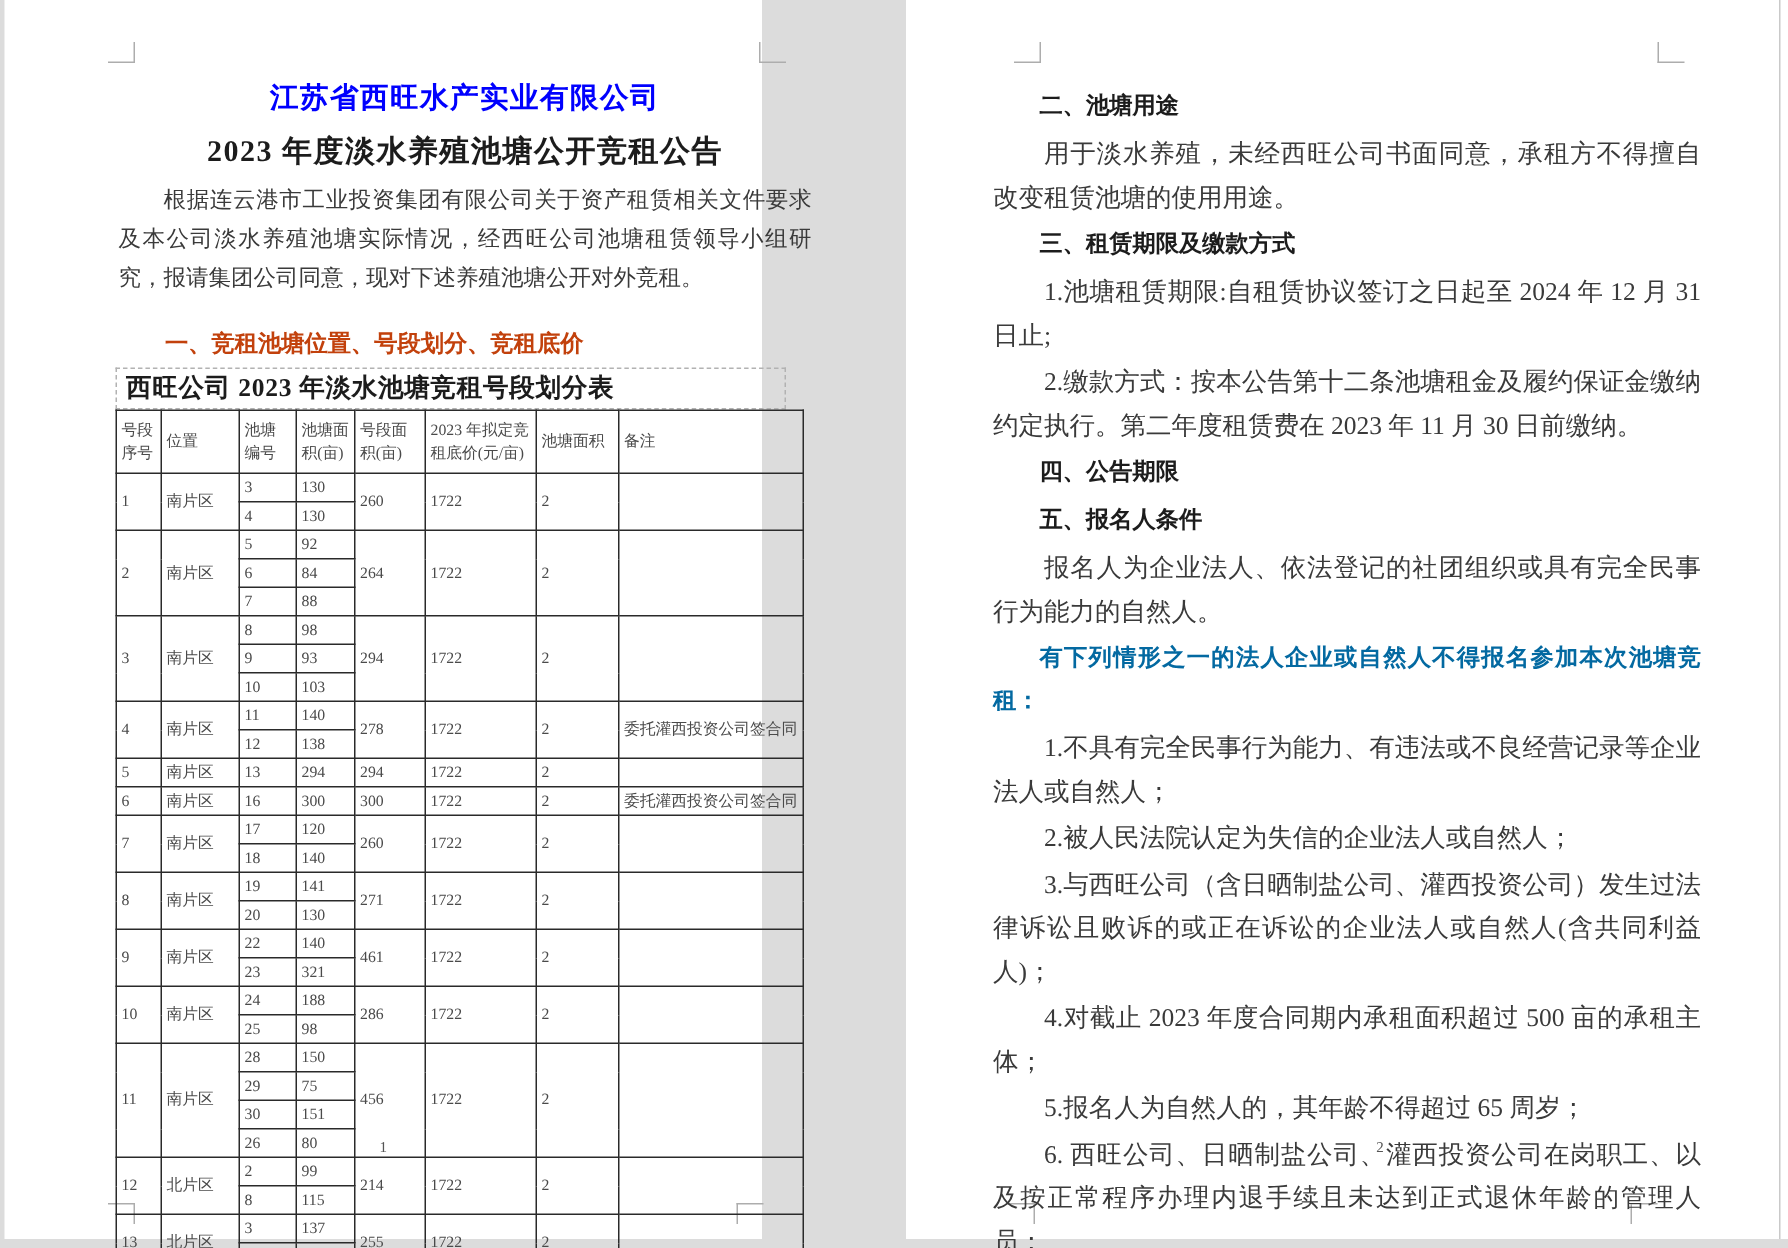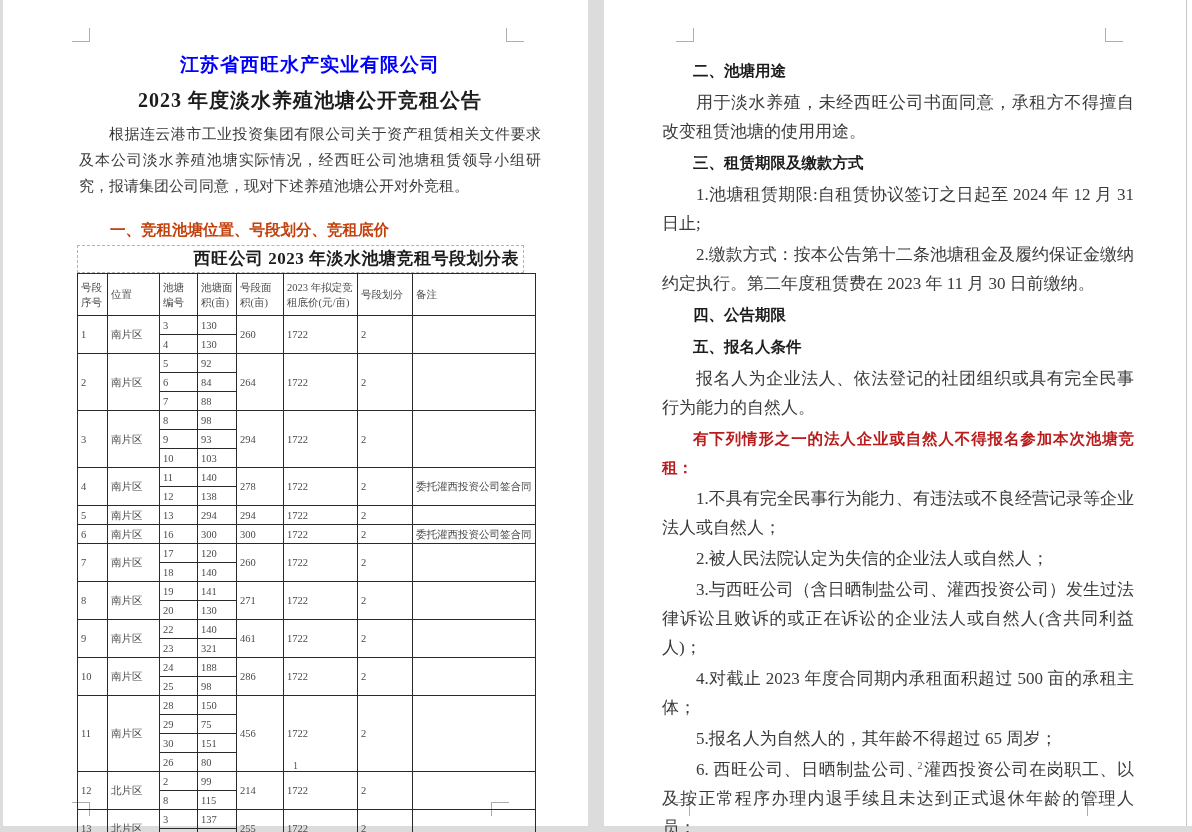--- a/index.html
+++ b/index.html
@@ -6,21 +6,21 @@
   html,body { width:1192px; height:832px; overflow:hidden; }
   body {
     background:#dcdcdc;
     font-family:"Liberation Serif","DejaVu Serif",serif;
     color:#2e2e2e;
     position:relative;
   }
   .page {
     position:absolute; top:0; height:826px; background:#ffffff;
   }
-  .page-left  { left:3px;   width:585px; }
+  .page-left  { left:3px;   width:505px; }
   .page-right { left:604px; width:632px; }
   .right-edge-line { position:absolute; top:0; left:1186px; width:1px; height:826px; background:#c9c9c9; }
 
   
   .crop { position:absolute; width:18px; height:14px; }
   .crop.tl { border-right:1px solid #adadad; border-bottom:1px solid #adadad; }
   .crop.tr { border-left:1px solid #adadad;  border-bottom:1px solid #adadad; }
   .crop.bl { border-right:1px solid #adadad; border-top:1px solid #adadad; }
   .crop.br { border-left:1px solid #adadad;  border-top:1px solid #adadad; }
 
@@ -39,21 +39,21 @@
     font-size:15px; line-height:26px; text-align:justify; text-indent:2em;
     color:#3a3a3a; margin-bottom:18px;
   }
   .sec-heading {
     font-size:15.5px; font-weight:bold; text-indent:2em; line-height:25px;
     color:#c2410c; margin-bottom:3px;
   }
   .table-title-frame {
     border:1px dashed #b2b2b2; width:447px; padding:1px 4px 2px 6px; margin-left:-2px;
   }
-  .table-title { font-size:17px; font-weight:bold; color:#1c1c1c; letter-spacing:0.5px;text-align:right; }
+  .table-title { font-size:17px; font-weight:bold; color:#1c1c1c; letter-spacing:0.5px; }
 
   table.rent {
     border-collapse:collapse; table-layout:fixed; width:458px; margin-left:-2px;
     font-size:10.5px; color:#4a4a4a;
   }
   table.rent th, table.rent td {
     border:1px solid #2a2a2a; padding:1px 3px; vertical-align:middle;
     text-align:left; line-height:15px; overflow:hidden; word-break:break-all;
   }
   table.rent thead th { font-weight:normal; height:42px; color:#4a4a4a; }
@@ -65,21 +65,21 @@
   .block-heading {
     font-size:15.5px; font-weight:bold; text-indent:2em; line-height:29px;
     color:#1c1c1c; margin-bottom:3px;
   }
   .block-para {
     font-size:17px; line-height:29px; text-align:justify; text-indent:2em;
     color:#3a3a3a; margin-bottom:2px;
   }
   .block-para-bold {
     font-size:15.5px; font-weight:bold; line-height:29px; text-align:justify;
-    text-indent:2em; color:#b91c1c; margin-bottom:2px;
+    text-indent:2em; color:#0369a1; margin-bottom:2px;
   }
 </style>
 </head>
 <body>
 
 <div class="page page-left">
   <div class="crop tl" style="left:69px; top:28px;"></div>
   <div class="crop tr" style="left:503px; top:28px;"></div>
   <div class="crop bl" style="left:69px; top:802px;"></div>
   <div class="crop br" style="left:488px; top:802px;"></div>
@@ -106,21 +106,21 @@
           <col style="width:123px">
       </colgroup>
       <thead>
           <tr id="rent-head">
             <th>号段序号</th>
             <th>位置</th>
             <th>池塘编号</th>
             <th>池塘面积(亩)</th>
             <th>号段面积(亩)</th>
             <th>2023 年拟定竞租底价(元/亩)</th>
-            <th>号段划分</th>
+            <th>池塘面积</th>
             <th>备注</th>
           </tr>
         </thead>
       <tbody id="rent-body">
           <tr>
             <td class="subrow" rowspan="2">1</td>
             <td class="subrow" rowspan="2">南片区</td>
             <td class="subrow">3</td>
             <td class="subrow">130</td>
             <td class="subrow" rowspan="2">260</td>

